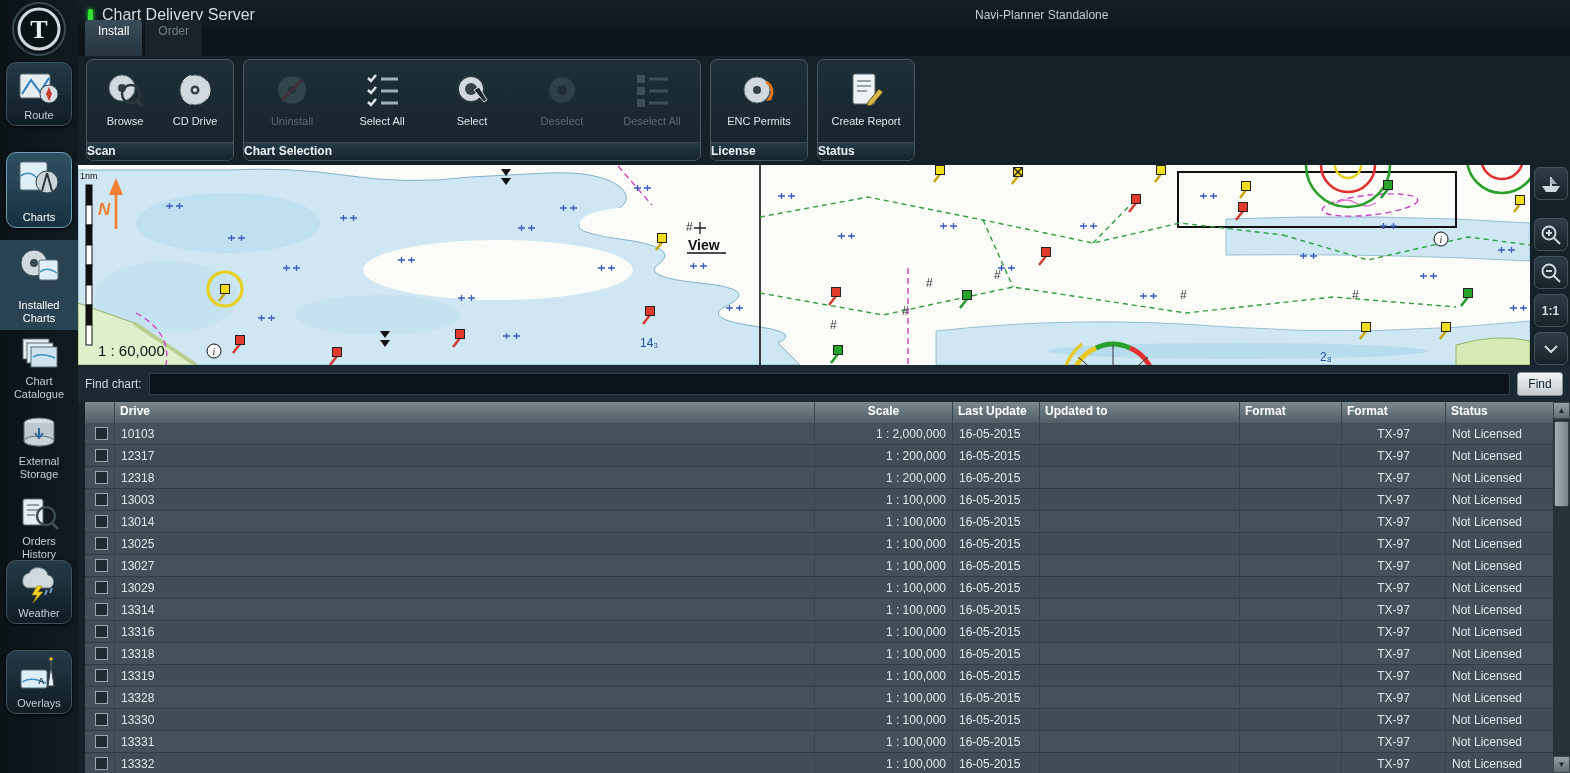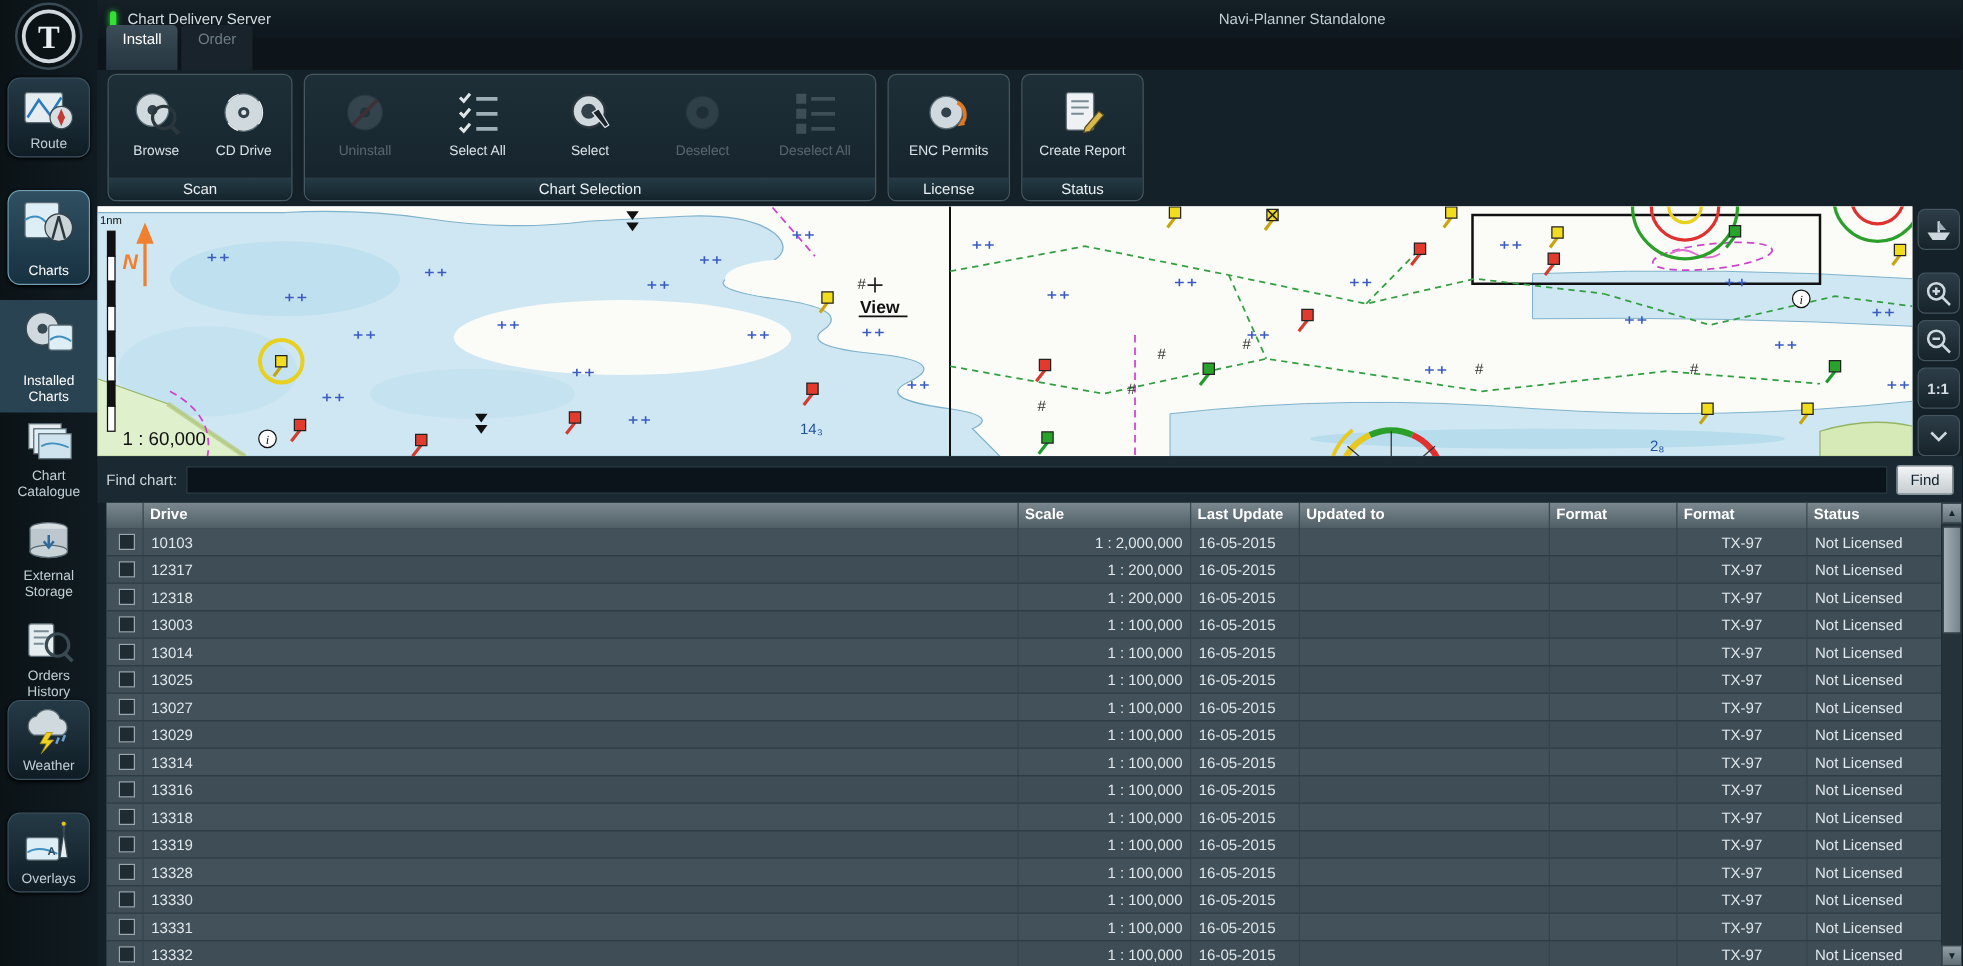--- a/index.html
+++ b/index.html
@@ -4,38 +4,38 @@
 <style>
   * { margin:0; padding:0; box-sizing:border-box; }
   html,body { width:1570px; height:773px; overflow:hidden; background:#0d161c;
               font-family:"Liberation Sans", sans-serif; }
   .app { position:relative; width:1570px; height:773px; background:#142129; overflow:hidden; }
 
   
   .titlebar { position:absolute; left:78px; top:0; width:1492px; height:30px;
               background:linear-gradient(#141f26,#0e171d); display:flex; align-items:center; }
   .led { width:5px; height:13px; border-radius:2px; background:#35e035; box-shadow:0 0 5px #35e035; margin:0 9px 0 10px; }
-  .server-label { color:#d4dde2; font-size:12px; }
+  .server-label { color:#d4dde2; font-size:16px; }
   .app-title { position:absolute; left:897px; color:#c3ced5; font-size:12px; }
 
   
   .tabstrip { position:absolute; left:78px; top:30px; width:1492px; height:26px;
               background:#0d151b; display:flex; align-items:flex-end; padding-left:7px; gap:3px; }
   .tab { font-size:12px; padding:4px 13px 18px; border-radius:4px 4px 0 0; cursor:default; }
   .tab.active { background:linear-gradient(#3b4d58,#26353f); color:#fff; }
   .tab.inactive { background:#18232b; color:#6e7d86; }
 
   
   .ribbon { position:absolute; left:78px; top:56px; width:1492px; height:109px;
             background:#142129; display:flex; padding:3px 0 0 8px; }
   .group { position:relative; border:1px solid #47575f; border-radius:7px; margin-right:9px;
            background:linear-gradient(#1e2f38,#15232b); display:flex; align-items:flex-start;
            padding:3px 3px 19px 3px; height:102px; }
   .group-label { position:absolute; left:0; right:0; bottom:0; height:18px; line-height:17px;
-                 text-align:center; color:#eaf0f3; font-size:12px; font-weight:normal;
+                 color:#eaf0f3; font-size:12px; font-weight:bold;
                  background:linear-gradient(#243a45,#15242c); border-top:1px solid #3a4a54;
                  border-radius:0 0 6px 6px; }
   .rbtn { display:flex; flex-direction:column; align-items:center; padding-top:7px;
           color:#dbe4e9; font-size:11px; height:80px; border-radius:5px; }
   .rbtn .ric { width:40px; height:40px; margin-bottom:5px; }
   .rbtn.w68 { width:70px; } .rbtn.w88 { width:90px; }
   .rbtn.disabled { opacity:.32; }
 
   
   .sidebar { position:absolute; left:0; top:0; width:78px; height:773px;
@@ -76,21 +76,21 @@
            font-size:12px; font-weight:600; }
   .th { border-right:1px solid #39474f; padding:2px 5px; white-space:nowrap; overflow:hidden; }
   .tbody { }
   .trow { display:flex; height:22px; background:#42515a; border-bottom:1px solid #2f3c44;
           color:#dfe7eb; font-size:12px; }
   .trow.alt { background:#3e4d56; }
   .td { border-right:1px solid #37444d; padding:0 6px; height:100%;
         display:flex; align-items:center; white-space:nowrap; overflow:hidden; }
   .td.num { justify-content:flex-end; }
   .td.ctr { justify-content:center; }
-  .c0{width:30px;} .c1{width:700px;} .c2{width:138px;} .c3{width:87px;}
+  .c0{width:30px;} .c1{width:700px;} .c2{width:138px;text-align:center;} .c3{width:87px;}
   .c4{width:200px;} .c5{width:102px;} .c6{width:104px;} .c7{width:107px;border-right:none;}
   .cb { width:13px; height:13px; border:1px solid #9aa6ad; background:#1e2b33; margin-left:4px; }
 
   
   .vscroll { position:absolute; left:1553px; top:402px; width:17px; height:371px; background:#25323a; }
   .sbtn { position:absolute; left:0; width:17px; height:17px; background:linear-gradient(#93a0a7,#5f6d75);
           border:1px solid #3a464e; color:#16242c; font-size:8px; display:flex; align-items:center; justify-content:center; }
   .sbtn.up{ top:0; } .sbtn.down{ bottom:0; }
   .sthumb { position:absolute; left:1px; right:1px; top:19px; height:86px; border-radius:2px;
             background:linear-gradient(90deg,#a3afb5,#76848c); border:1px solid #3a464e; }

